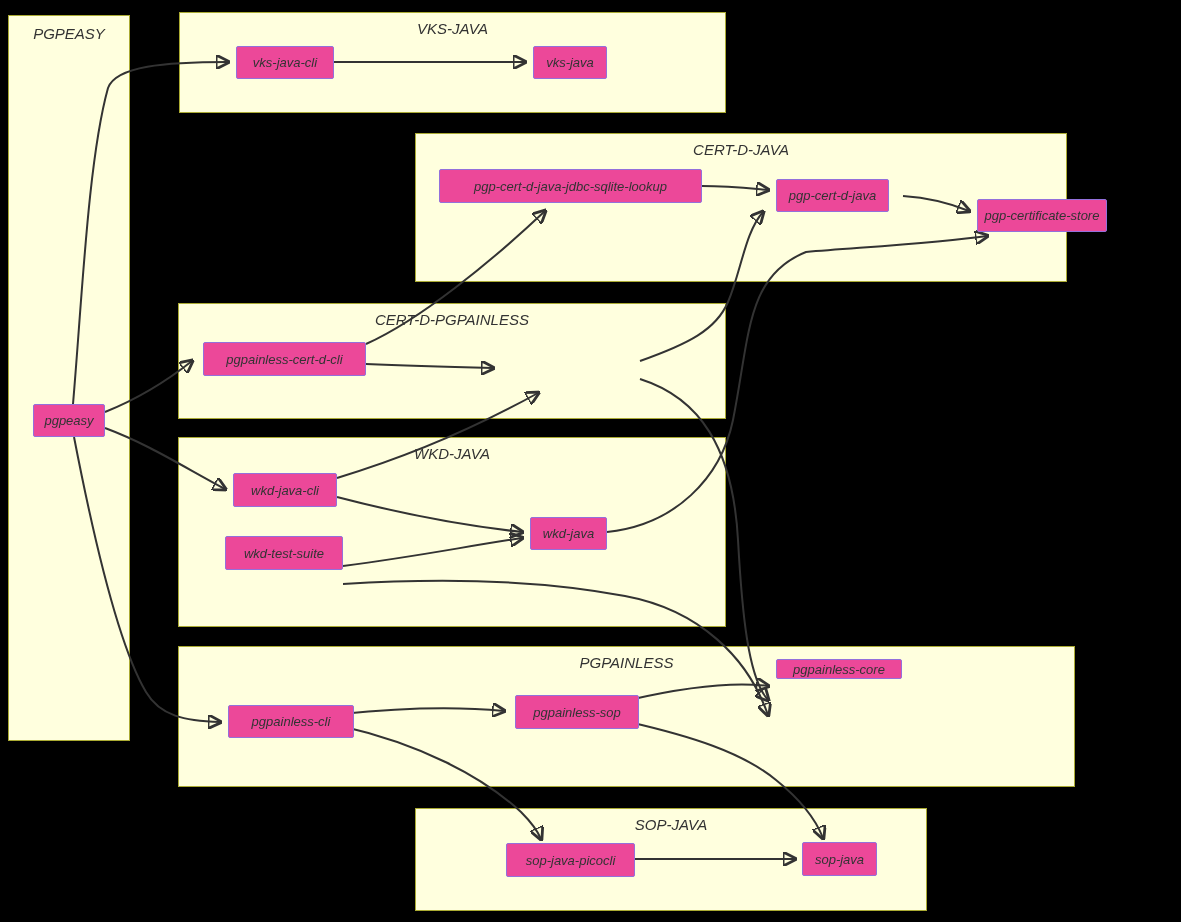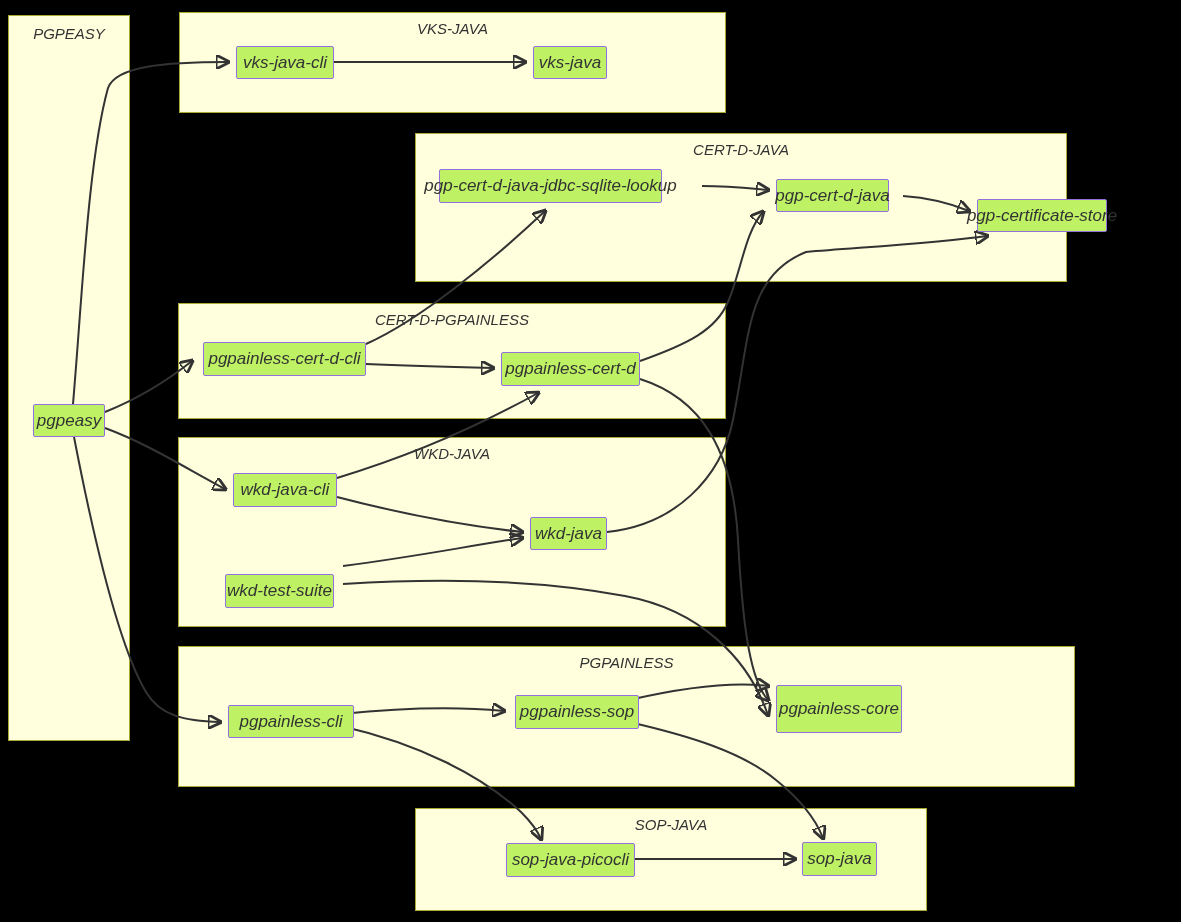--- a/index.html
+++ b/index.html
@@ -10,52 +10,52 @@
   }
   .cluster{
     position:absolute;background:#ffffde;border:1.5px solid #aaaa33;
     box-sizing:border-box;z-index:1;
   }
   .cluster-title{
     position:absolute;top:8px;left:0;width:100%;text-align:center;
     color:#333;font-size:15px;line-height:16px;white-space:nowrap;
   }
   .node{
-    position:absolute;background:#bef264;border:1.5px solid #9370db;border-radius:2px;
+    position:absolute;background:#ec4899;border:1.5px solid #9370db;border-radius:2px;
     box-sizing:border-box;z-index:3;display:flex;align-items:center;justify-content:center;
-    color:#333;font-size:17px;white-space:nowrap;
+    color:#333;font-size:13px;white-space:nowrap;
   }
   #edges{position:absolute;left:0;top:0;z-index:2;pointer-events:none;}
   #edges path{fill:none;stroke:#333333;stroke-width:2px;}
 
   
   #cluster-pgpeasy{left:8px;top:15px;width:122px;height:726px}
   #cluster-vks-java{left:179px;top:12px;width:547px;height:101px}
   #cluster-cert-d-java{left:415px;top:133px;width:652px;height:149px}
   #cluster-cert-d-pgpainless{left:178px;top:303px;width:548px;height:116px}
   #cluster-wkd-java{left:178px;top:437px;width:548px;height:190px}
   #cluster-pgpainless{left:178px;top:646px;width:897px;height:141px}
   #cluster-sop-java{left:415px;top:808px;width:512px;height:103px}
   #cluster-pgpeasy .cluster-title{top:10px}
 
   
   #node-pgpeasy{left:33px;top:404px;width:72px;height:33px}
   #node-vks-java-cli{left:236px;top:46px;width:98px;height:33px}
   #node-vks-java{left:533px;top:46px;width:74px;height:33px}
-  #node-lookup{left:439px;top:169px;width:223px;height:34px}
+  #node-lookup{left:439px;top:169px;width:263px;height:34px}
   #node-pgp-cert-d-java{left:776px;top:179px;width:113px;height:33px}
   #node-pgp-certificate-store{left:977px;top:199px;width:130px;height:33px}
   #node-pgpainless-cert-d-cli{left:203px;top:342px;width:163px;height:34px}
   #node-pgpainless-cert-d{left:501px;top:352px;width:139px;height:34px}
   #node-wkd-java-cli{left:233px;top:473px;width:104px;height:34px}
   #node-wkd-java{left:530px;top:517px;width:77px;height:33px}
-  #node-wkd-test-suite{left:225px;top:574px;width:109px;height:34px}
+  #node-wkd-test-suite{left:225px;top:536px;width:118px;height:34px}
   #node-pgpainless-cli{left:228px;top:705px;width:126px;height:33px}
   #node-pgpainless-sop{left:515px;top:695px;width:124px;height:34px}
-  #node-pgpainless-core{left:776px;top:685px;width:126px;height:48px}
+  #node-pgpainless-core{left:776px;top:659px;width:126px;height:20px}
   #node-sop-java-picocli{left:506px;top:843px;width:129px;height:34px}
   #node-sop-java{left:802px;top:842px;width:75px;height:34px}
 </style>
 </head>
 <body>
 
 <div id="canvas">
 
   <div class="cluster" id="cluster-pgpeasy">
     <div class="cluster-title">PGPEASY</div>
@@ -108,21 +108,20 @@
     <path marker-end="url(#arrow)" d="M 635,859 L 795,859"></path>
   </svg>
 
   <div class="node" id="node-pgpeasy">pgpeasy</div>
   <div class="node" id="node-vks-java-cli">vks-java-cli</div>
   <div class="node" id="node-vks-java">vks-java</div>
   <div class="node" id="node-lookup">pgp-cert-d-java-jdbc-sqlite-lookup</div>
   <div class="node" id="node-pgp-cert-d-java">pgp-cert-d-java</div>
   <div class="node" id="node-pgp-certificate-store">pgp-certificate-store</div>
   <div class="node" id="node-pgpainless-cert-d-cli">pgpainless-cert-d-cli</div>
-  <div class="node" id="node-pgpainless-cert-d">pgpainless-cert-d</div>
   <div class="node" id="node-wkd-java-cli">wkd-java-cli</div>
   <div class="node" id="node-wkd-java">wkd-java</div>
   <div class="node" id="node-wkd-test-suite">wkd-test-suite</div>
   <div class="node" id="node-pgpainless-cli">pgpainless-cli</div>
   <div class="node" id="node-pgpainless-sop">pgpainless-sop</div>
   <div class="node" id="node-pgpainless-core">pgpainless-core</div>
   <div class="node" id="node-sop-java-picocli">sop-java-picocli</div>
   <div class="node" id="node-sop-java">sop-java</div>
 
 </div>

